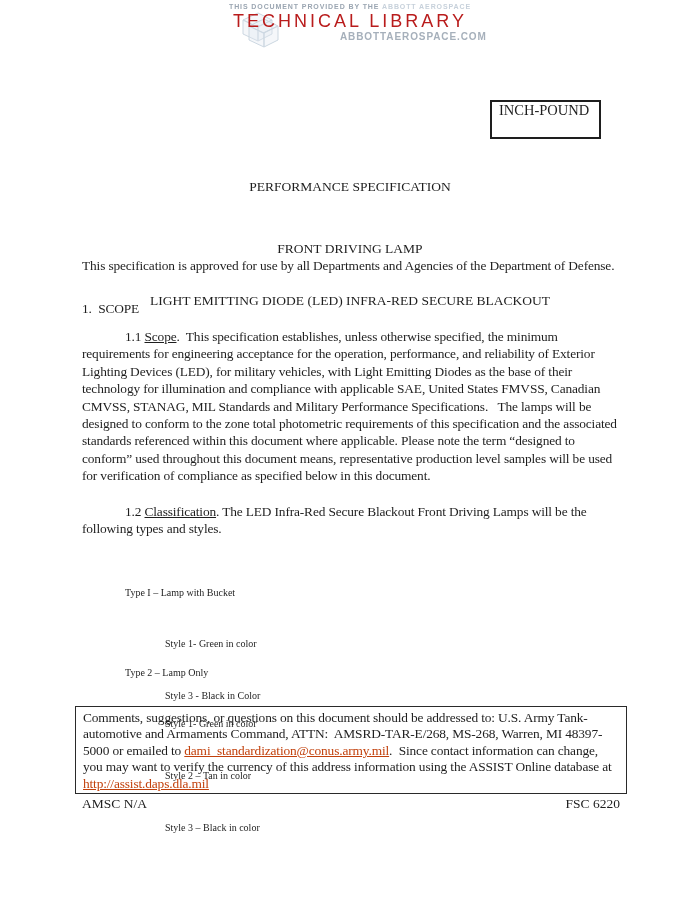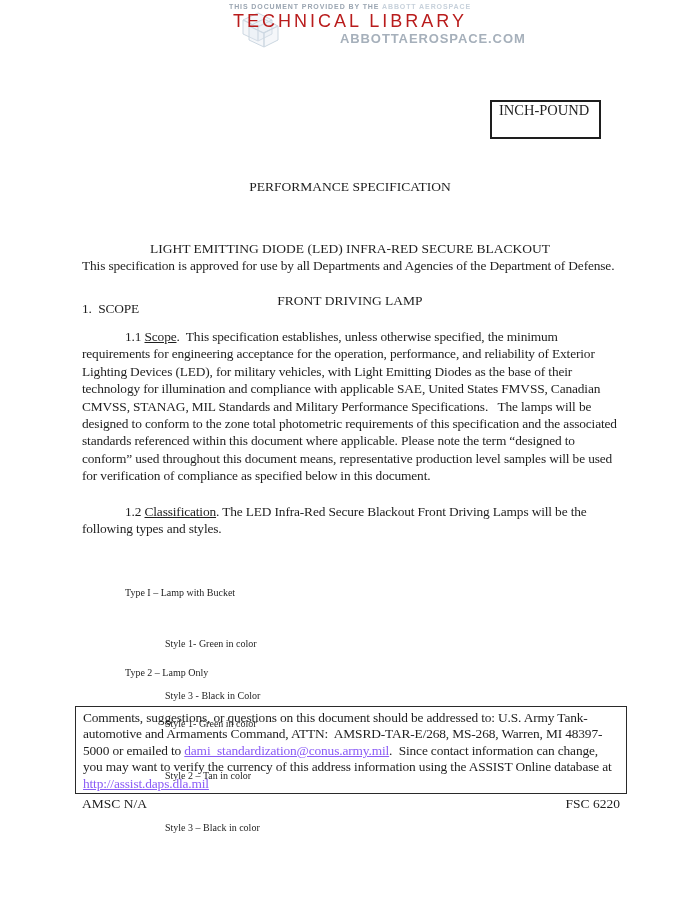--- a/index.html
+++ b/index.html
@@ -15,21 +15,21 @@
 
   
   .wm { position:absolute; top:0; left:0; width:100%; text-align:center;
         font-family:"Liberation Sans", sans-serif; user-select:none; }
   .wm-line1 { position:absolute; top:3px; left:0; width:100%;
               font-size:7px; font-weight:bold; letter-spacing:0.9px; color:#9aa5b1; white-space:pre; }
   .wm-line1 .brand { color:#c7d1db; }
   .wm-title { position:absolute; top:11px; left:0; width:100%;
               font-size:18px; letter-spacing:3px; color:#b91c1c; white-space:pre; }
   .wm-site  { position:absolute; top:31px; left:340px; width:120px;
-              font-size:13px; font-weight:bold; letter-spacing:0.9px; color:#a6b0bb; text-align:center; white-space:pre; }
+              font-size:10px; font-weight:bold; letter-spacing:0.9px; color:#a6b0bb; text-align:center; white-space:pre; }
   .wm-cube  { position:absolute; top:8px; left:236px; }
 
   
   .id-block { position:absolute; top:52px; left:490px; font-size:13.5px; line-height:15.2px; }
   .stamp-box { display:inline-block; border:2px solid #1e1e1e; padding:0px 10px 18px 7px;
                font-size:14.5px; line-height:17px; margin-bottom:3px;margin-top:48px; }
   .id-lines { padding-left:7px; white-space:pre; }
   .id-lines .u-line { text-decoration:underline; }
 
   
@@ -54,21 +54,21 @@
   .type1 { top:549px; }
   .type2 { top:629px; }
   .type-line  { padding-left:43px; }
   .style-line { padding-left:83px; }
 
   
   .comments-box { position:absolute; top:706px; left:75px; width:552px; height:88px;
                   border:1px solid #2a2a2a; padding:3px 7px 0 7px;
                   font-size:13.4px; line-height:16.4px; letter-spacing:-0.15px;
                   white-space:pre-wrap; }
-  .link { color:#8b5cf6; text-decoration:underline; cursor:pointer; }
+  .link { color:#c2410c; text-decoration:underline; cursor:pointer; }
 
   
   .footer-row { position:absolute; top:796px; left:82px; width:538px;
                 display:flex; justify-content:space-between;
                 font-size:13.5px; white-space:pre; }
 </style>
 </head>
 <body>
 
 <div class="page">
@@ -88,22 +88,22 @@
     <div class="wm-title">TECHNICAL LIBRARY</div>
     <div class="wm-site">ABBOTTAEROSPACE.COM</div>
   </div>
 
   <div class="id-block">
     <div class="stamp-box">INCH-POUND</div>
   </div>
 
   <div class="title-center t-spec">PERFORMANCE SPECIFICATION</div>
   <div class="title-center t-main">
+    <div>FRONT DRIVING LAMP</div>
     <div>LIGHT EMITTING DIODE (LED) INFRA-RED SECURE BLACKOUT</div>
-    <div>FRONT DRIVING LAMP</div>
   </div>
 
   <div class="body-block approval">This specification is approved for use by all Departments and Agencies of the Department of Defense.</div>
 
   <div class="body-block scope-h">1.  SCOPE</div>
 
   <div class="body-block p11"><span>1.1 </span><span class="u">Scope</span><span>.  This specification establishes, unless otherwise specified, the minimum requirements for engineering acceptance for the operation, performance, and reliability of Exterior Lighting Devices (LED), for military vehicles, with Light Emitting Diodes as the base of their technology for illumination and compliance with applicable SAE, United States FMVSS, Canadian CMVSS, STANAG, MIL Standards and Military Performance Specifications.   The lamps will be designed to conform to the zone total photometric requirements of this specification and the associated standards referenced within this document where applicable. Please note the term “designed to conform” used throughout this document means, representative production level samples will be used for verification of compliance as specified below in this document.</span></div>
 
   <div class="body-block p12"><span>1.2 </span><span class="u">Classification</span><span>. The LED Infra-Red Secure Blackout Front Driving Lamps will be the following types and styles.</span></div>
 

